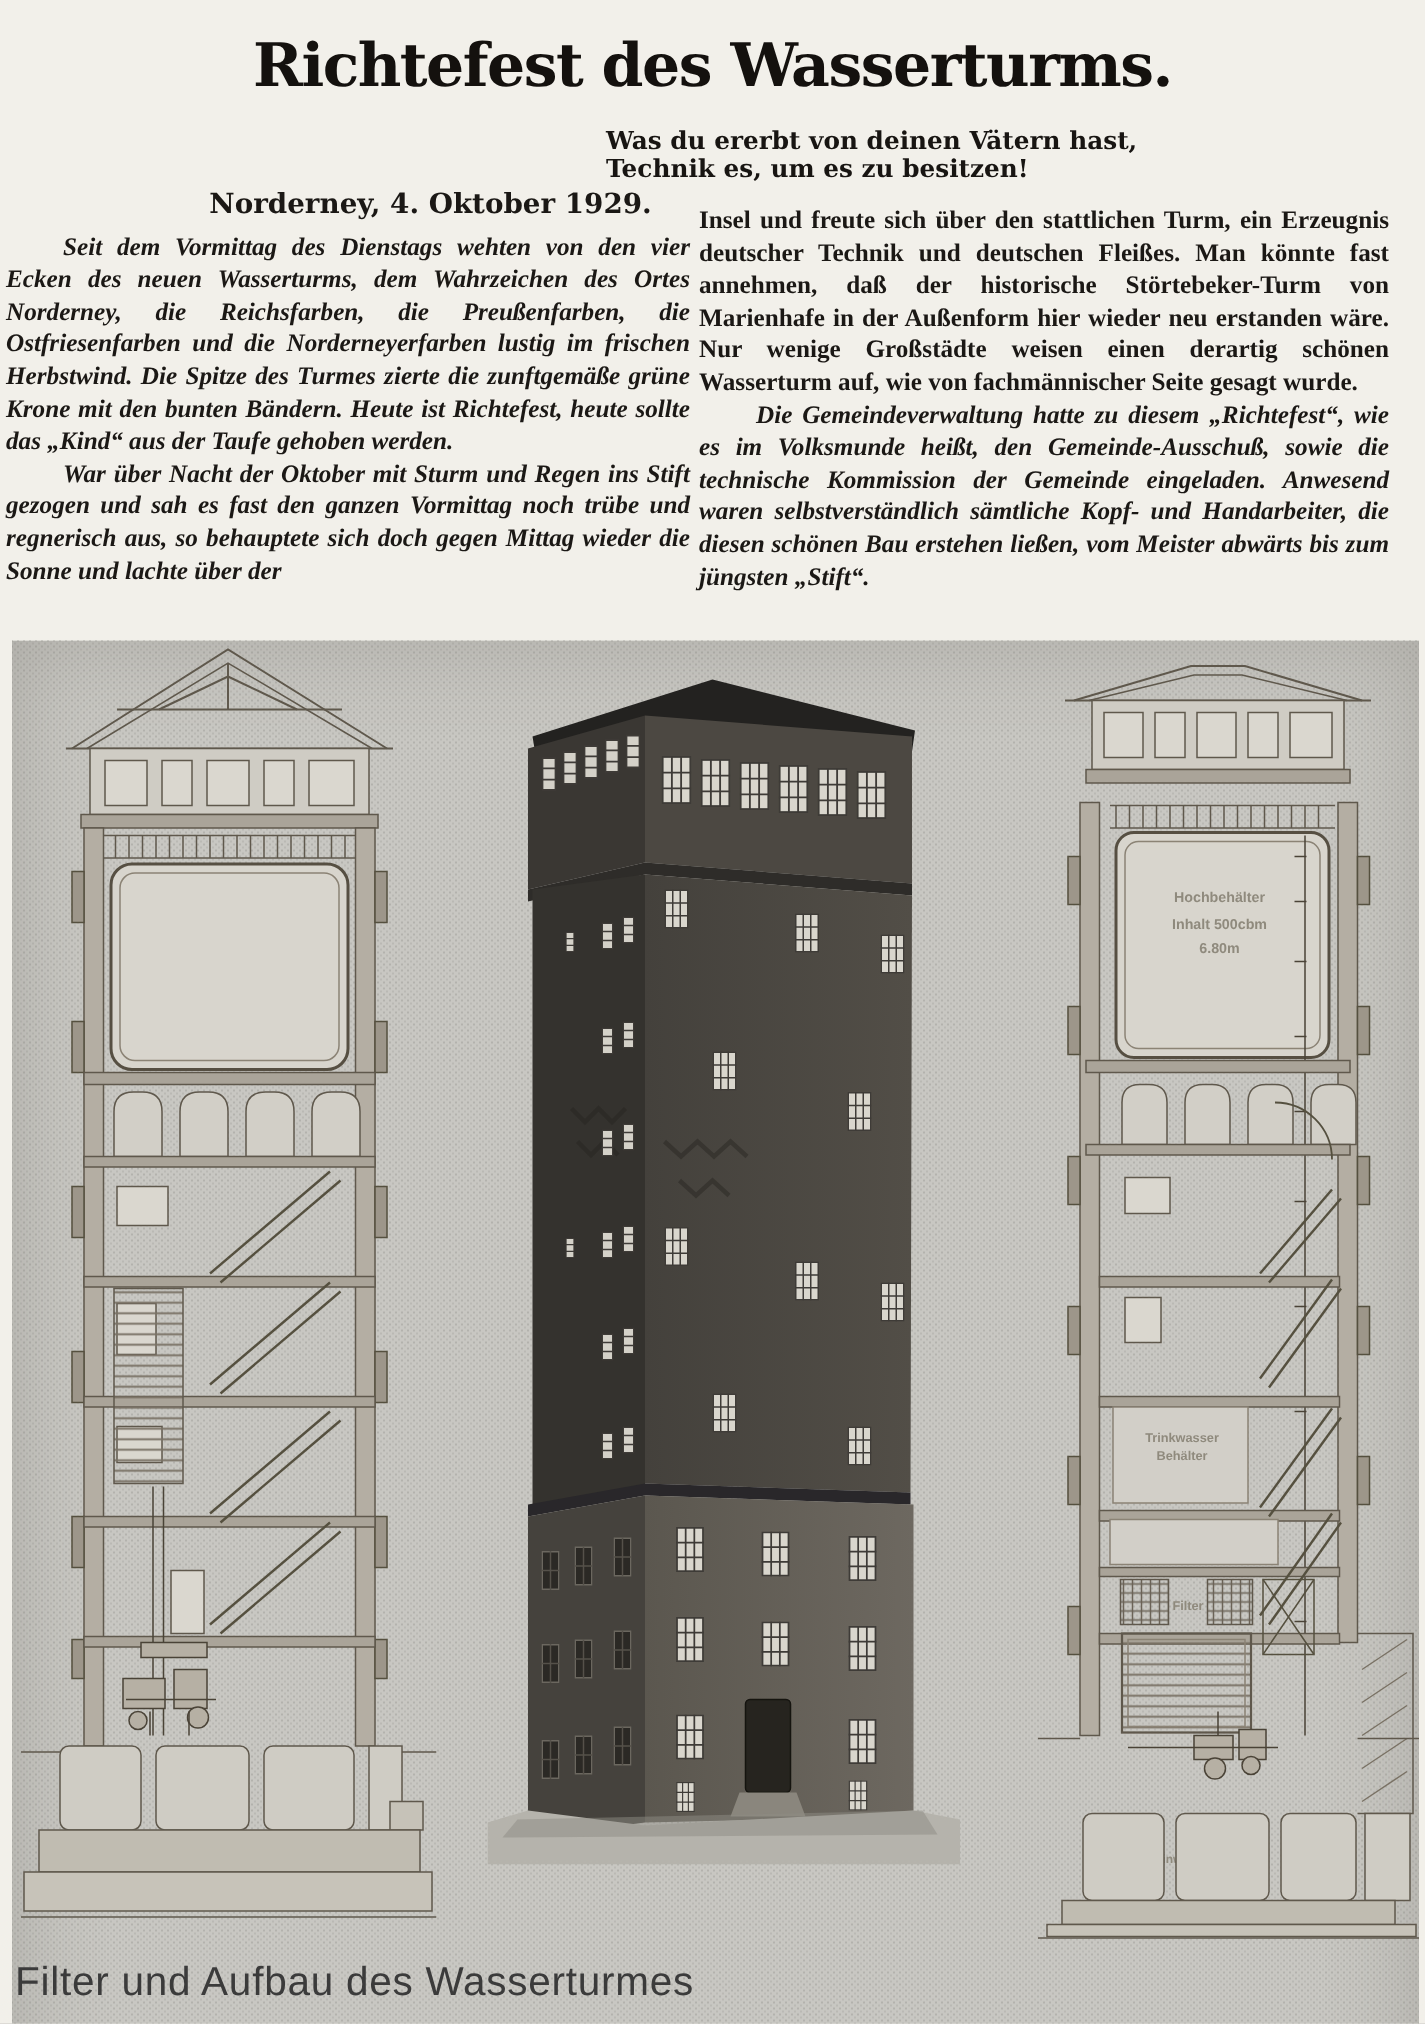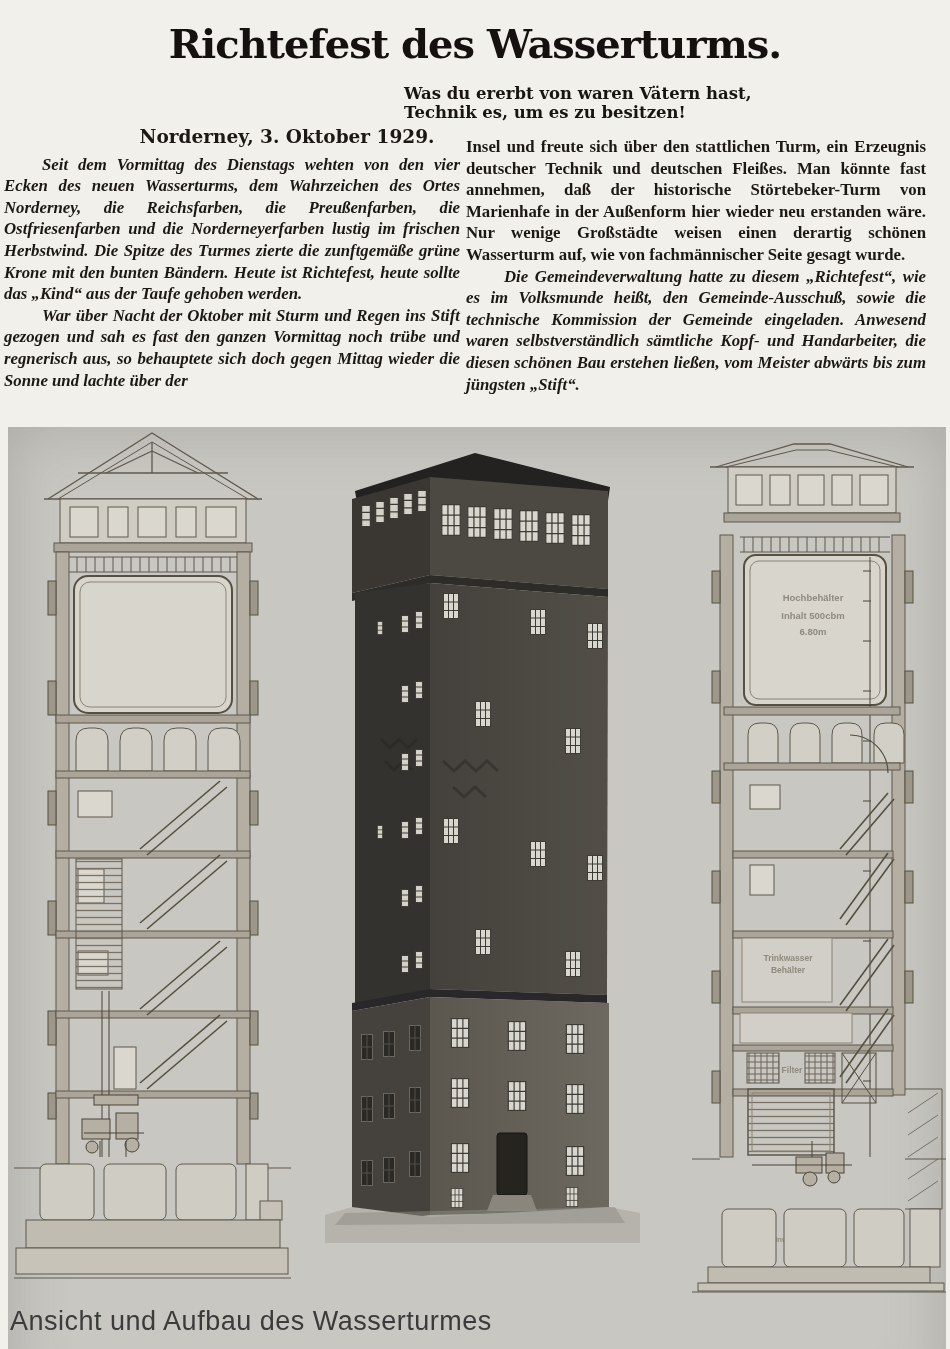--- a/index.html
+++ b/index.html
@@ -58,26 +58,26 @@
   svg text{font-family:"Liberation Sans",sans-serif;}
 </style>
 </head>
 <body>
 
 <div class="page">
 
   <h1 class="title">Richtefest des Wasserturms.</h1>
 
   <div class="epigraph">
-    <div>Was du ererbt von waren Vätern hast,</div>
+    <div>Was du ererbt von deinen Vätern hast,</div>
     <div>Technik es, um es zu besitzen!</div>
   </div>
 
   <div class="col col-left">
-    <div class="dateline">Norderney, 3. Oktober 1929.</div>
+    <div class="dateline">Norderney, 4. Oktober 1929.</div>
     <p class="indent">Seit dem Vormittag des Dienstags wehten von den vier Ecken des neuen Wasserturms, dem Wahrzeichen des Ortes Norderney, die Reichsfarben, die Preußenfarben, die Ostfriesenfarben und die Norderneyerfarben lustig im frischen Herbstwind. Die Spitze des Turmes zierte die zunftgemäße grüne Krone mit den bunten Bändern. Heute ist Richtefest, heute sollte das „Kind“ aus der Taufe gehoben werden.</p>
     <p class="indent">War über Nacht der Oktober mit Sturm und Regen ins Stift gezogen und sah es fast den ganzen Vormittag noch trübe und regnerisch aus, so behauptete sich doch gegen Mittag wieder die Sonne und lachte über der</p>
   </div>
 
   <div class="col col-right">
     <p>Insel und freute sich über den stattlichen Turm, ein Erzeugnis deutscher Technik und deutschen Fleißes. Man könnte fast annehmen, daß der historische Störtebeker-Turm von Marienhafe in der Außenform hier wieder neu erstanden wäre. Nur wenige Großstädte weisen einen derartig schönen Wasserturm auf, wie von fachmännischer Seite gesagt wurde.</p>
     <p class="indent">Die Gemeindeverwaltung hatte zu diesem „Richtefest“, wie es im Volksmunde heißt, den Gemeinde-Ausschuß, sowie die technische Kommission der Gemeinde eingeladen. Anwesend waren selbstverständlich sämtliche Kopf- und Handarbeiter, die diesen schönen Bau erstehen ließen, vom Meister abwärts bis zum jüngsten „Stift“.</p>
   </div>
 
   <div class="figure">
@@ -431,15 +431,15 @@
         <rect x="162" y="768" width="50" height="58" rx="6" fill="#cfccc4"></rect>
         <rect x="218" y="768" width="30" height="58" fill="#cfccc4"></rect>
         <rect x="16" y="826" width="222" height="16" fill="#c0bcb1"></rect>
         <rect x="6" y="842" width="246" height="8" fill="#c7c3b9"></rect>
         <line x1="0" y1="851" x2="257" y2="851"></line>
       </g>
     </svg>
 
   </div>
 
-  <div class="caption">Ansicht und Aufbau des Wasserturmes</div>
+  <div class="caption">Filter und Aufbau des Wasserturmes</div>
 
 </div>
 
 </body></html>

